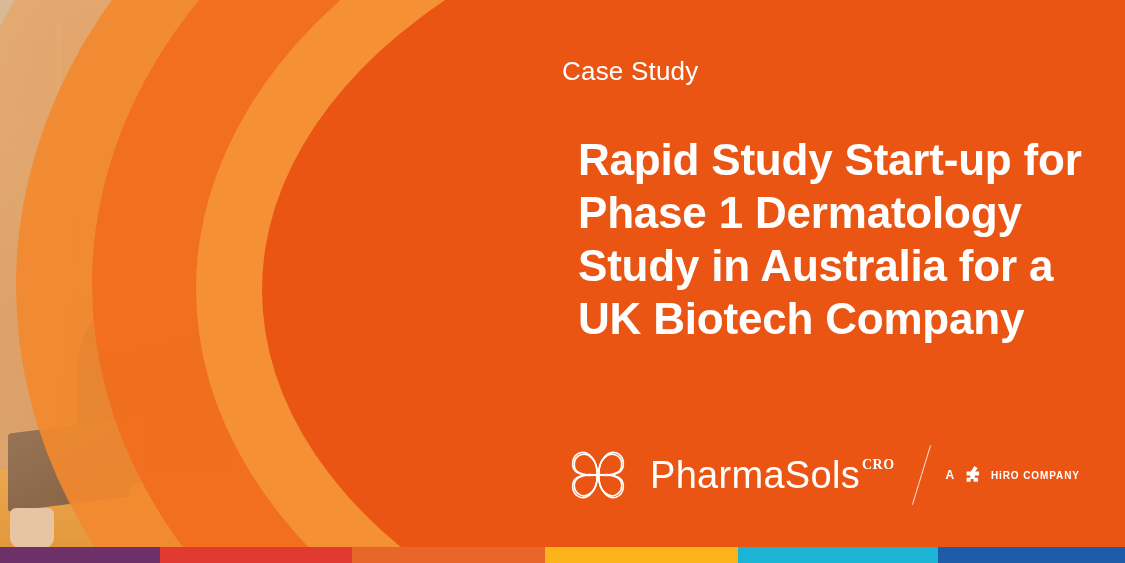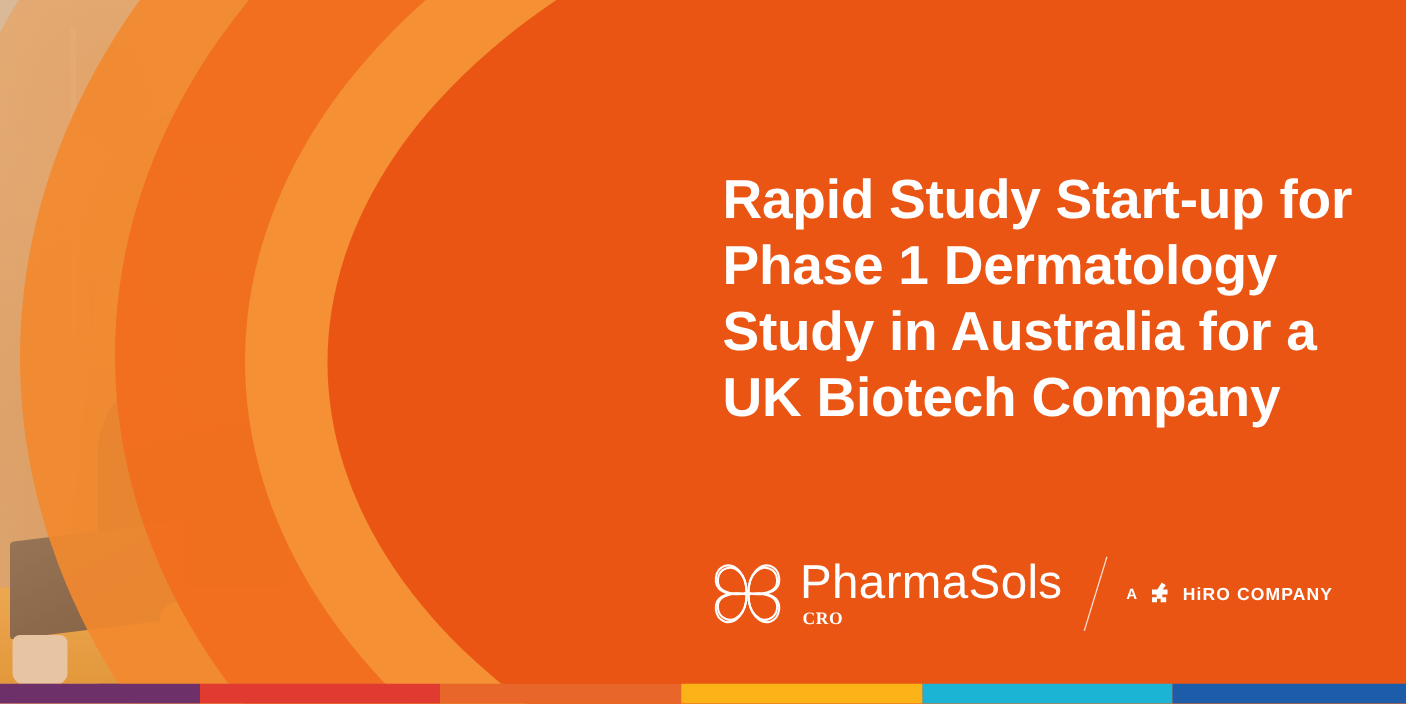--- a/index.html
+++ b/index.html
@@ -244,22 +244,22 @@
     letter-spacing:-.2px;
   }
 
   
   .logo-lockup{
     position:absolute; left:0; bottom:36px;
     display:flex; align-items:center; gap:0px;
   }
   .clover{ width:72px; height:72px; flex:0 0 auto; }
   .wordmark{
-    margin-left:6px;
-    display:flex; align-items:flex-start;flex-direction:column;
+    margin-left:16px;
+    display:flex; align-items:flex-start;
   }
   .wordmark-text{
     font-size:38px;
     font-weight:300;
     color:#ffffff;
     letter-spacing:.3px;
     line-height:40px;
   }
   .wordmark-sup{
     font-size:14px;
@@ -275,21 +275,21 @@
     background:rgba(255,255,255,.8);
     transform:rotate(17deg);
     margin:0 24px 0 26px;
   }
   .hiro{
     display:flex; align-items:center; gap:7px;
     color:#fff;
   }
   .hiro-a{ font-size:12px; font-weight:700; letter-spacing:.6px; }
   .hiro-mark{ width:22px; height:22px; }
-  .hiro-text{ font-size:14px; font-weight:700; letter-spacing:.9px; }
+  .hiro-text{ font-size:10px; font-weight:700; letter-spacing:.9px; }
 
   
   .colorbar{
     position:absolute;
     left:0; bottom:0; width:1125px; height:16px;
     display:flex;
   }
   .colorbar span{ display:block; height:100%; }
 </style>
 </head>
@@ -341,20 +341,21 @@
 
   <div class="arcs">
     <div class="arc-l2"></div>
     <div class="arc-l1"></div>
     <div class="arc-mid"></div>
     <div class="arc-inner-light"></div>
     <div class="arc-core"></div>
   </div>
 
   <div class="content">
+    <div class="eyebrow">Case Study</div>
 
     <h1 class="headline">Rapid Study Start-up for Phase 1 Dermatology Study in Australia for a UK Biotech Company</h1>
 
     <div class="logo-lockup">
 
       <svg class="clover" viewBox="0 0 100 100">
         <g fill="none" stroke="#ffffff" stroke-width="2.3" stroke-linecap="round">
           <path d="M49 49 C 49 28, 36 18, 26 22 C 15 26, 14 42, 24 47 C 32 51, 44 51, 49 49 Z"></path>
           <path d="M49 49 C 49 28, 36 16, 25 19 C 13 23, 11 41, 22 47 C 31 52, 44 51, 49 49 Z"></path>
           <path d="M51 49 C 51 28, 64 18, 74 22 C 85 26, 86 42, 76 47 C 68 51, 56 51, 51 49 Z"></path>

